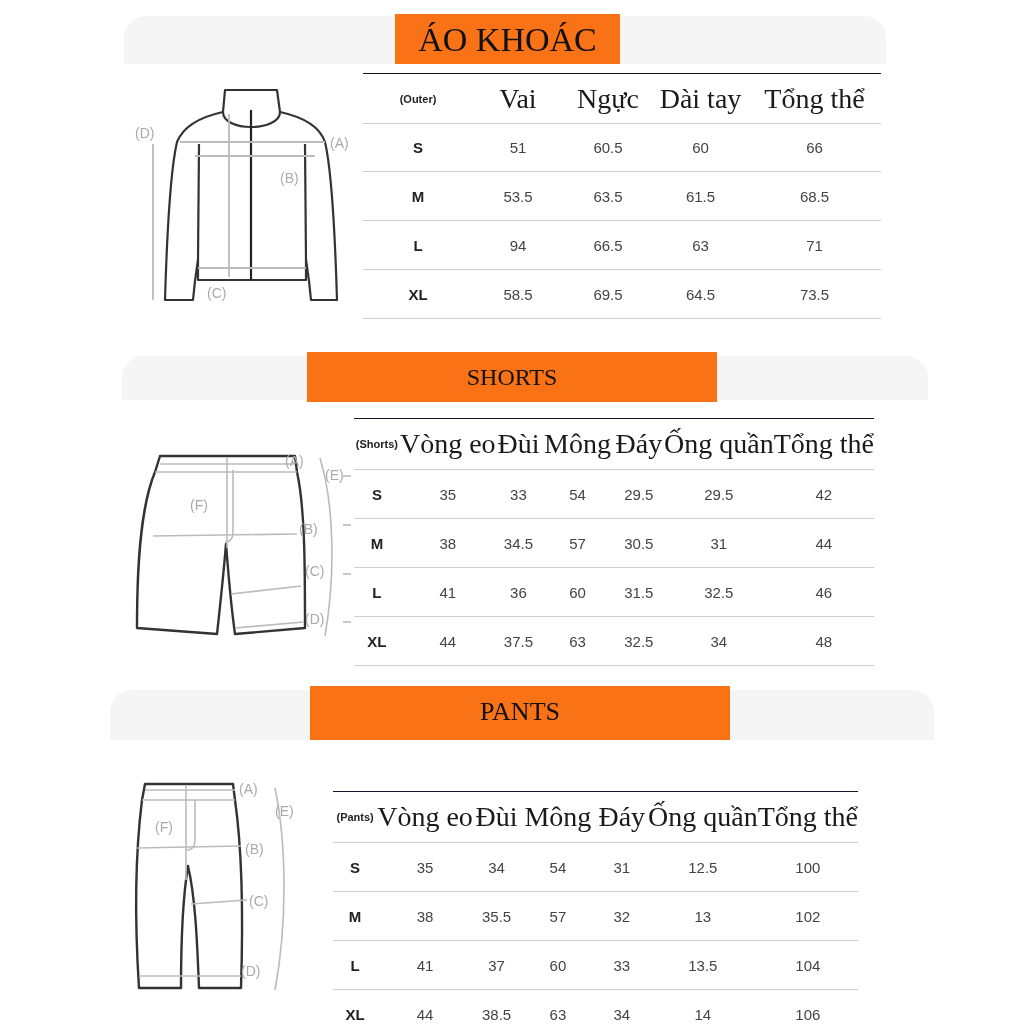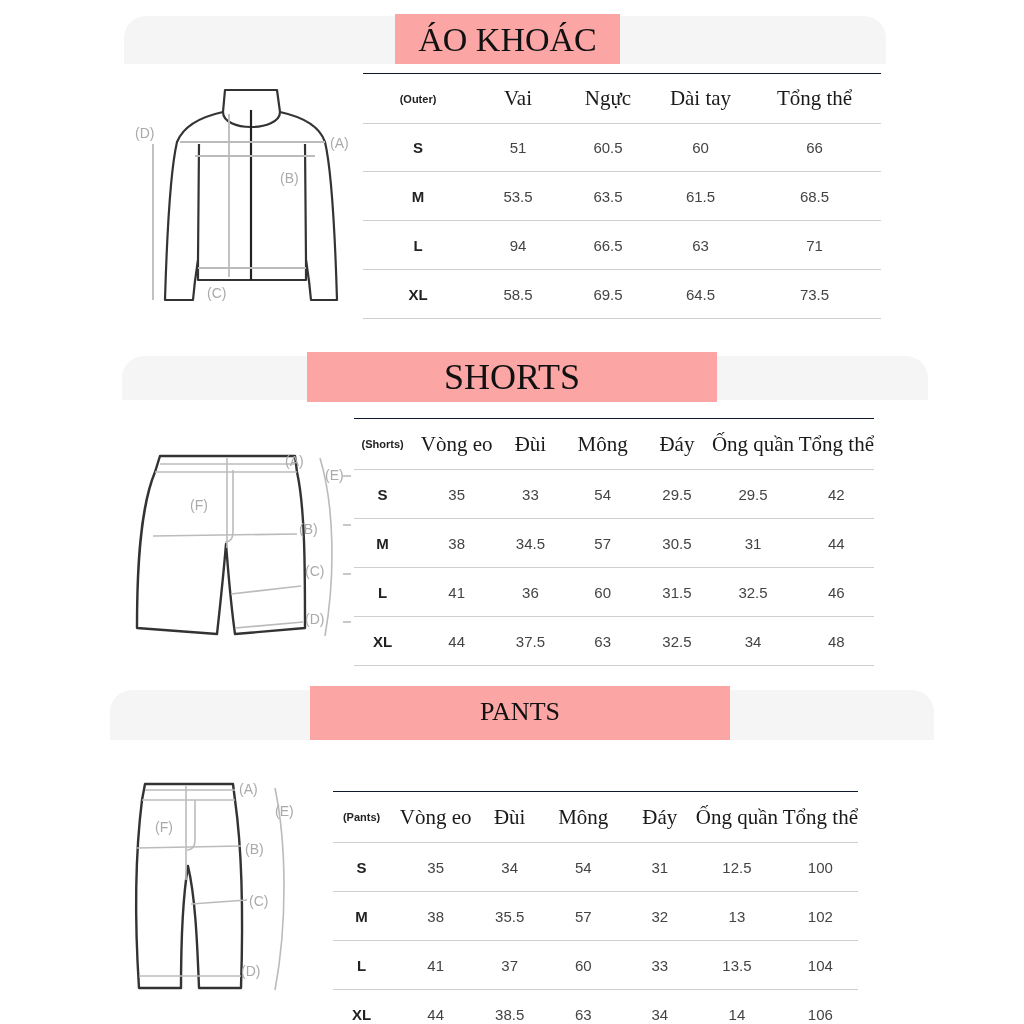--- a/index.html
+++ b/index.html
@@ -1,24 +1,24 @@
 <!DOCTYPE html>
 <html><head>
 <meta charset="utf-8">
 <style>
   html, body { margin:0; padding:0; }
   body { width:1024px; height:1024px; background:#ffffff; position:relative; overflow:hidden; font-family:"Liberation Sans", sans-serif; color:#222; }
   .band { position:absolute; background:#f5f5f5; border-radius:22px 22px 0 0; }
-  .title-box { position:absolute; background:#fca5a5; text-align:center; font-family:"Liberation Serif", serif; color:#111; }
+  .title-box { position:absolute; background:#f97316; text-align:center; font-family:"Liberation Serif", serif; color:#111; }
   .title-box span { display:inline-block; }
   table.size { position:absolute; border-collapse:collapse; }
   table.size th, table.size td { text-align:center; padding:0; }
   table.size thead tr { border-top:1px solid #0f172a; border-bottom:1.5px solid #cfcfcf; }
   table.size tbody tr { border-bottom:1.5px solid #cfcfcf; }
-  table.size th { font-family:"Liberation Serif", serif; font-weight:normal; font-size:21px; color:#1a1a1a; white-space:nowrap; }
+  table.size th { font-family:"Liberation Serif", serif; font-weight:normal; font-size:28px; color:#1a1a1a; white-space:nowrap; }
   table.size th.corner { font-family:"Liberation Sans", sans-serif; font-size:11px; font-weight:bold; color:#222; }
   table.size td { font-size:15px; color:#444; }
   table.size td.sz { font-weight:bold; color:#222; }
   svg.illus { position:absolute; }
   .lbl { font-family:"Liberation Sans", sans-serif; font-size:14px; fill:#aaa; }
 </style>
 </head>
 <body>
 
 <div class="band" style="left:124px;top:16px;width:762px;width:762px;height:48px;"></div>
@@ -84,21 +84,21 @@
       <td>58.5</td>
       <td>69.5</td>
       <td>64.5</td>
       <td>73.5</td>
     </tr>
   </tbody>
 </table>
 
 <div class="band" style="left:122px;top:356px;width:806px;height:44px;"></div>
 <div class="title-box" style="left:307px;top:352px;width:410px;height:50px;">
-  <span style="font-size:36px;line-height:50px;">SHORTS</span>
+  <span style="font-size:24px;line-height:50px;">SHORTS</span>
 </div>
 
 <svg class="illus" style="left:125px;top:448px;" width="230" height="200" viewBox="0 0 230 200">
   <g fill="none" stroke="#333" stroke-width="2.4" stroke-linejoin="round">
     <path d="M35 8 L170 8 L172 24 C180 60 180 120 180 180 L110 186 C105 150 103 120 101 96 C99 120 96 150 92 186 L12 180 C12 120 15 60 30 24 Z"></path>
   </g>
   <g stroke="#bbb" stroke-width="1.6" fill="none">
     <line x1="30" y1="24" x2="172" y2="24"></line>
     <line x1="35" y1="16" x2="170" y2="16"></line>
     <line x1="102" y1="10" x2="102" y2="100"></line>

